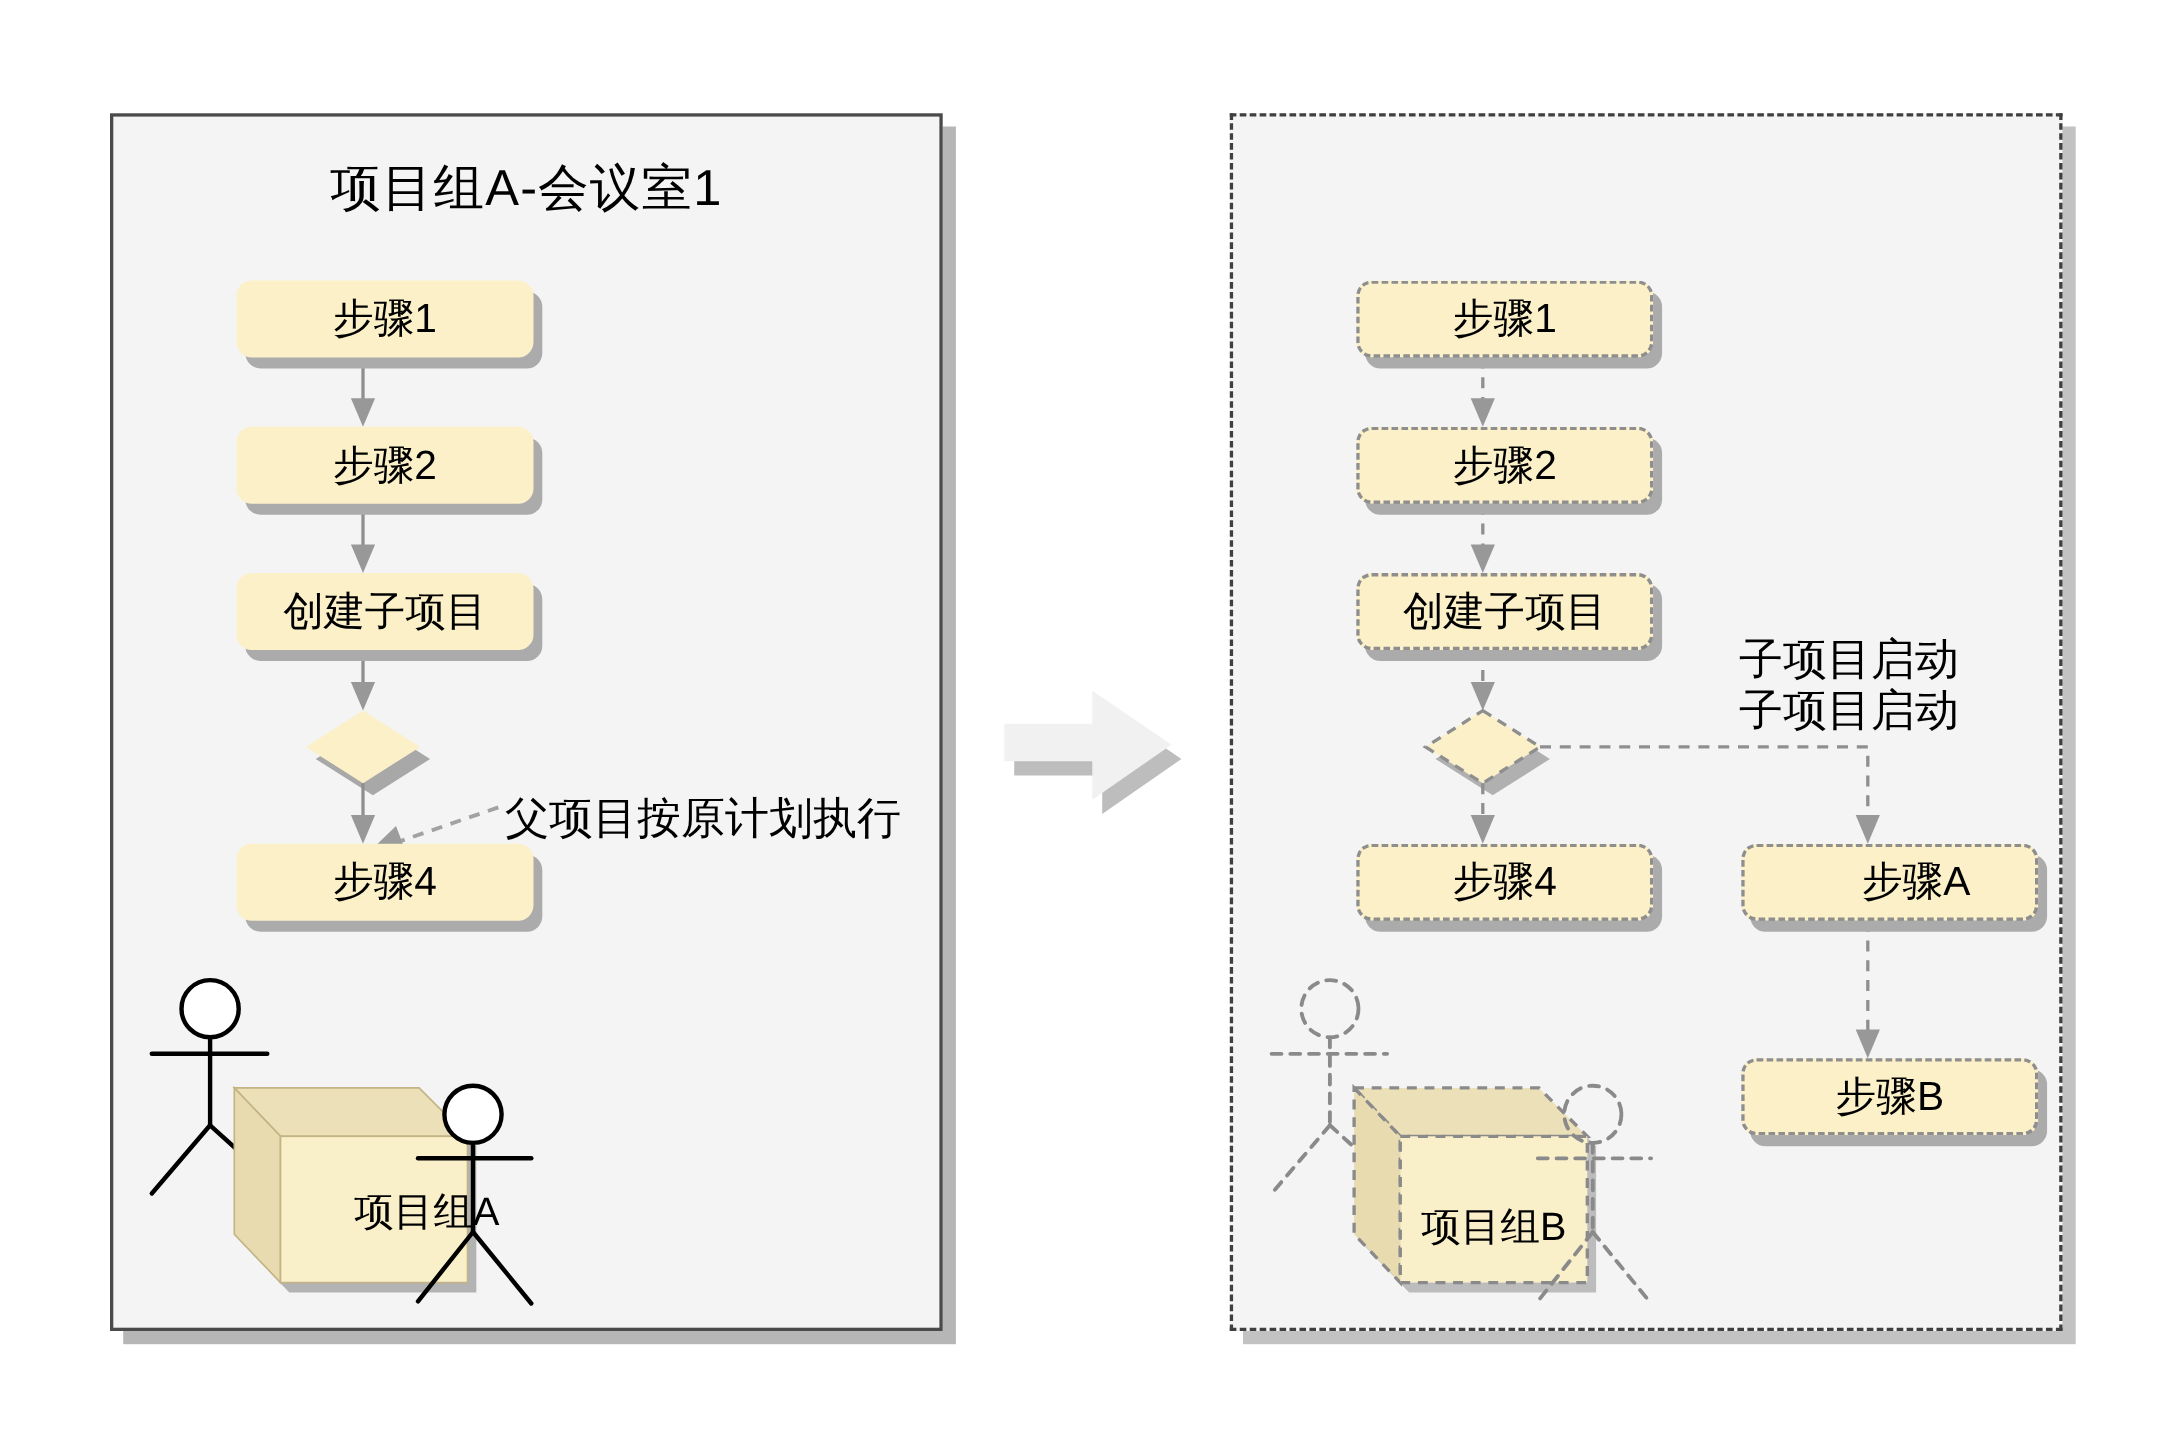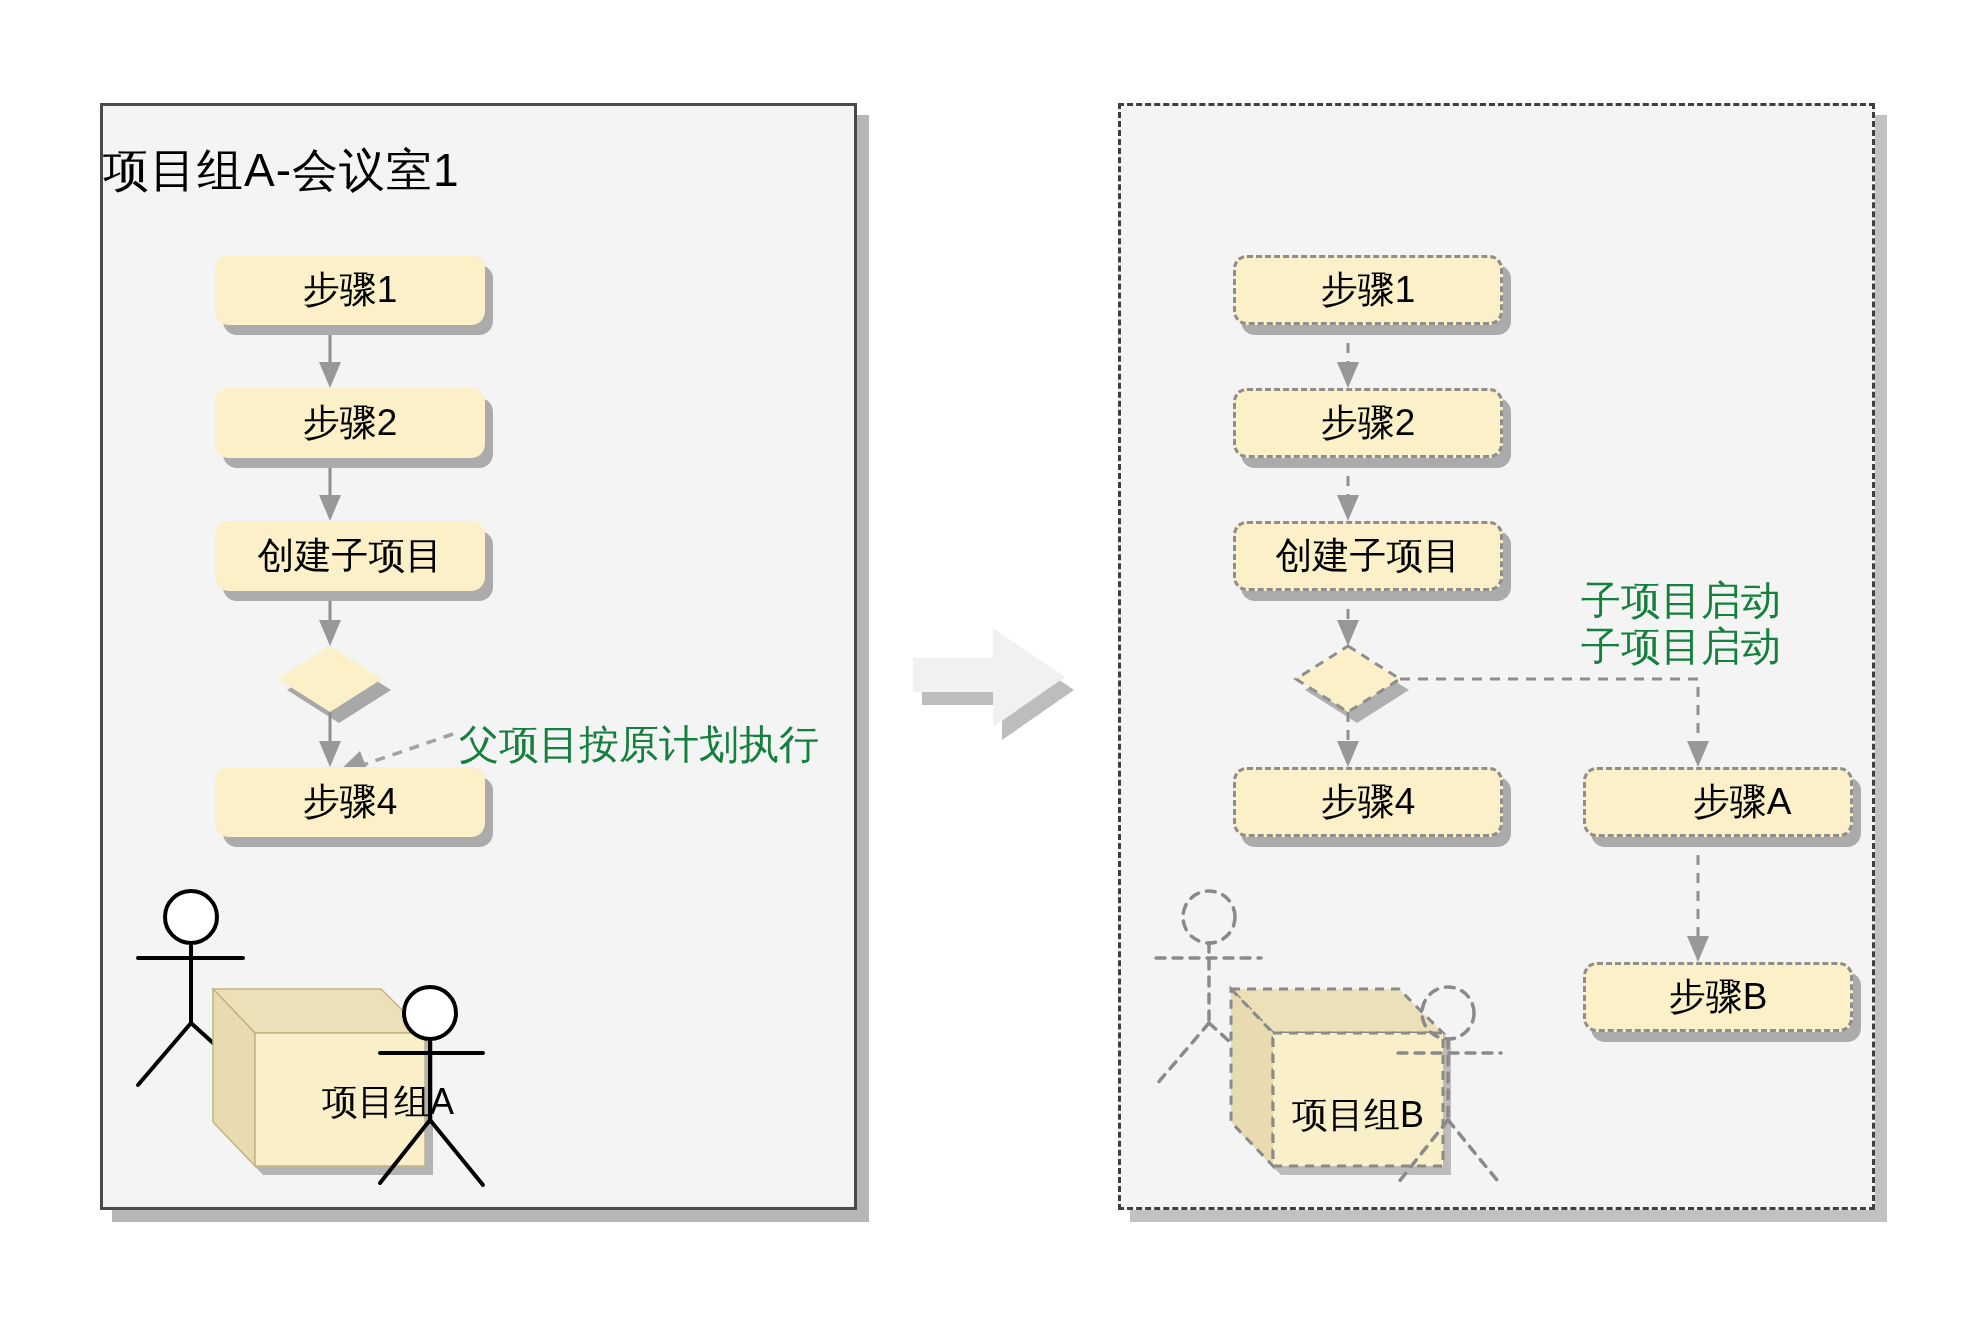--- a/index.html
+++ b/index.html
@@ -7,33 +7,33 @@
     position:relative;width:1970px;height:1322px;background:#ffffff;overflow:hidden;
     font-family:"Liberation Sans","DejaVu Sans",sans-serif;color:#000;
   }
   .panel{
     position:absolute;top:103px;width:757px;height:1107px;background:#f4f4f4;
     box-sizing:border-box;
   }
   .panel-a{left:100px;border:3px solid #4a4a4a;box-shadow:12px 12px 0 #b6b6b6;}
   .panel-b{left:1118px;border:3px dashed #3f3f3f;box-shadow:12px 12px 0 #c2c2c2;}
   .panel-title{
-    position:absolute;top:34px;left:0;width:100%;text-align:left;
+    position:absolute;top:34px;left:0;width:100%;text-align:center;
     font-size:46px;font-weight:500;letter-spacing:1px;
   }
   .layer{position:absolute;left:0;top:0;pointer-events:none;}
   .node{
     position:absolute;width:270px;height:70px;border-radius:14px;
     background:#FBF0C7;box-shadow:8px 10px 0 #ababab;
     display:flex;align-items:center;justify-content:center;
     font-size:37px;box-sizing:border-box;white-space:nowrap;
   }
   .node.dashed{border:3px dashed #8e8e8e;}
   .annotation{
-    position:absolute;font-size:40px;line-height:46px;white-space:nowrap;color:#15803d;
+    position:absolute;font-size:40px;line-height:46px;white-space:nowrap;color:#000000;
   }
   .cube-label{
     position:absolute;width:170px;text-align:center;font-size:36px;white-space:nowrap;
   }
 </style>
 </head>
 <body>
 
 <div class="canvas">
 

